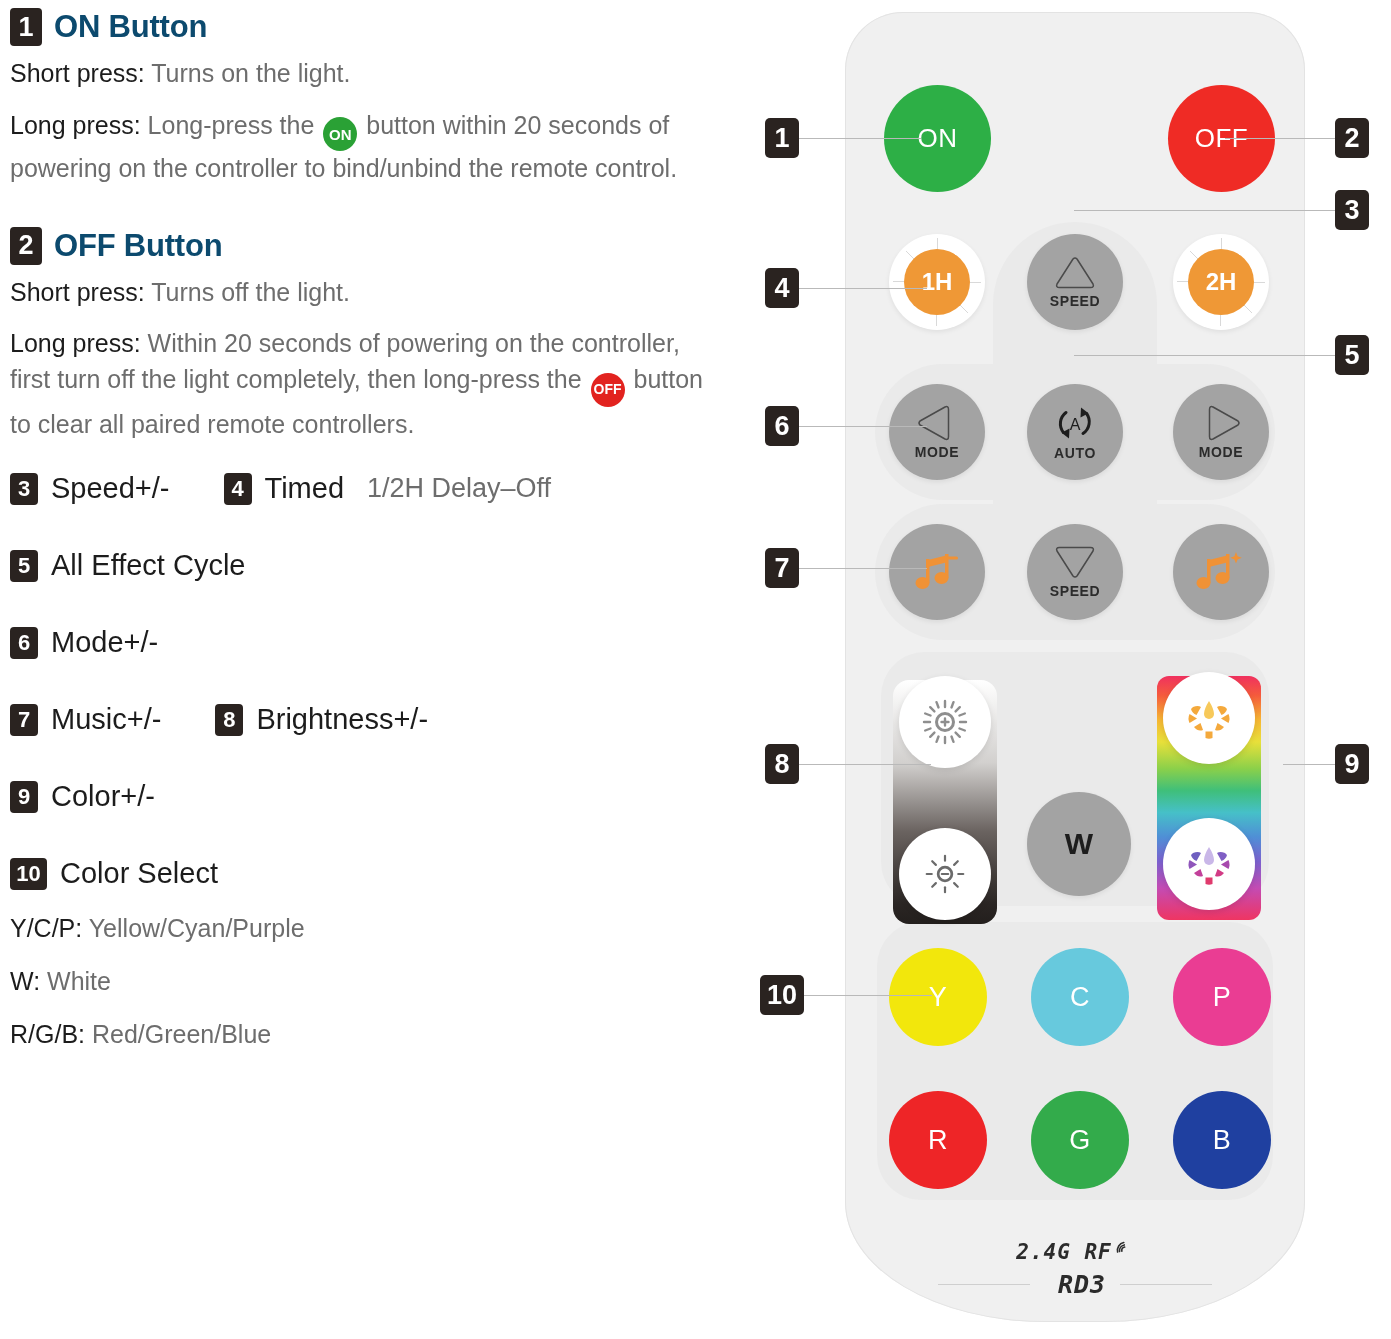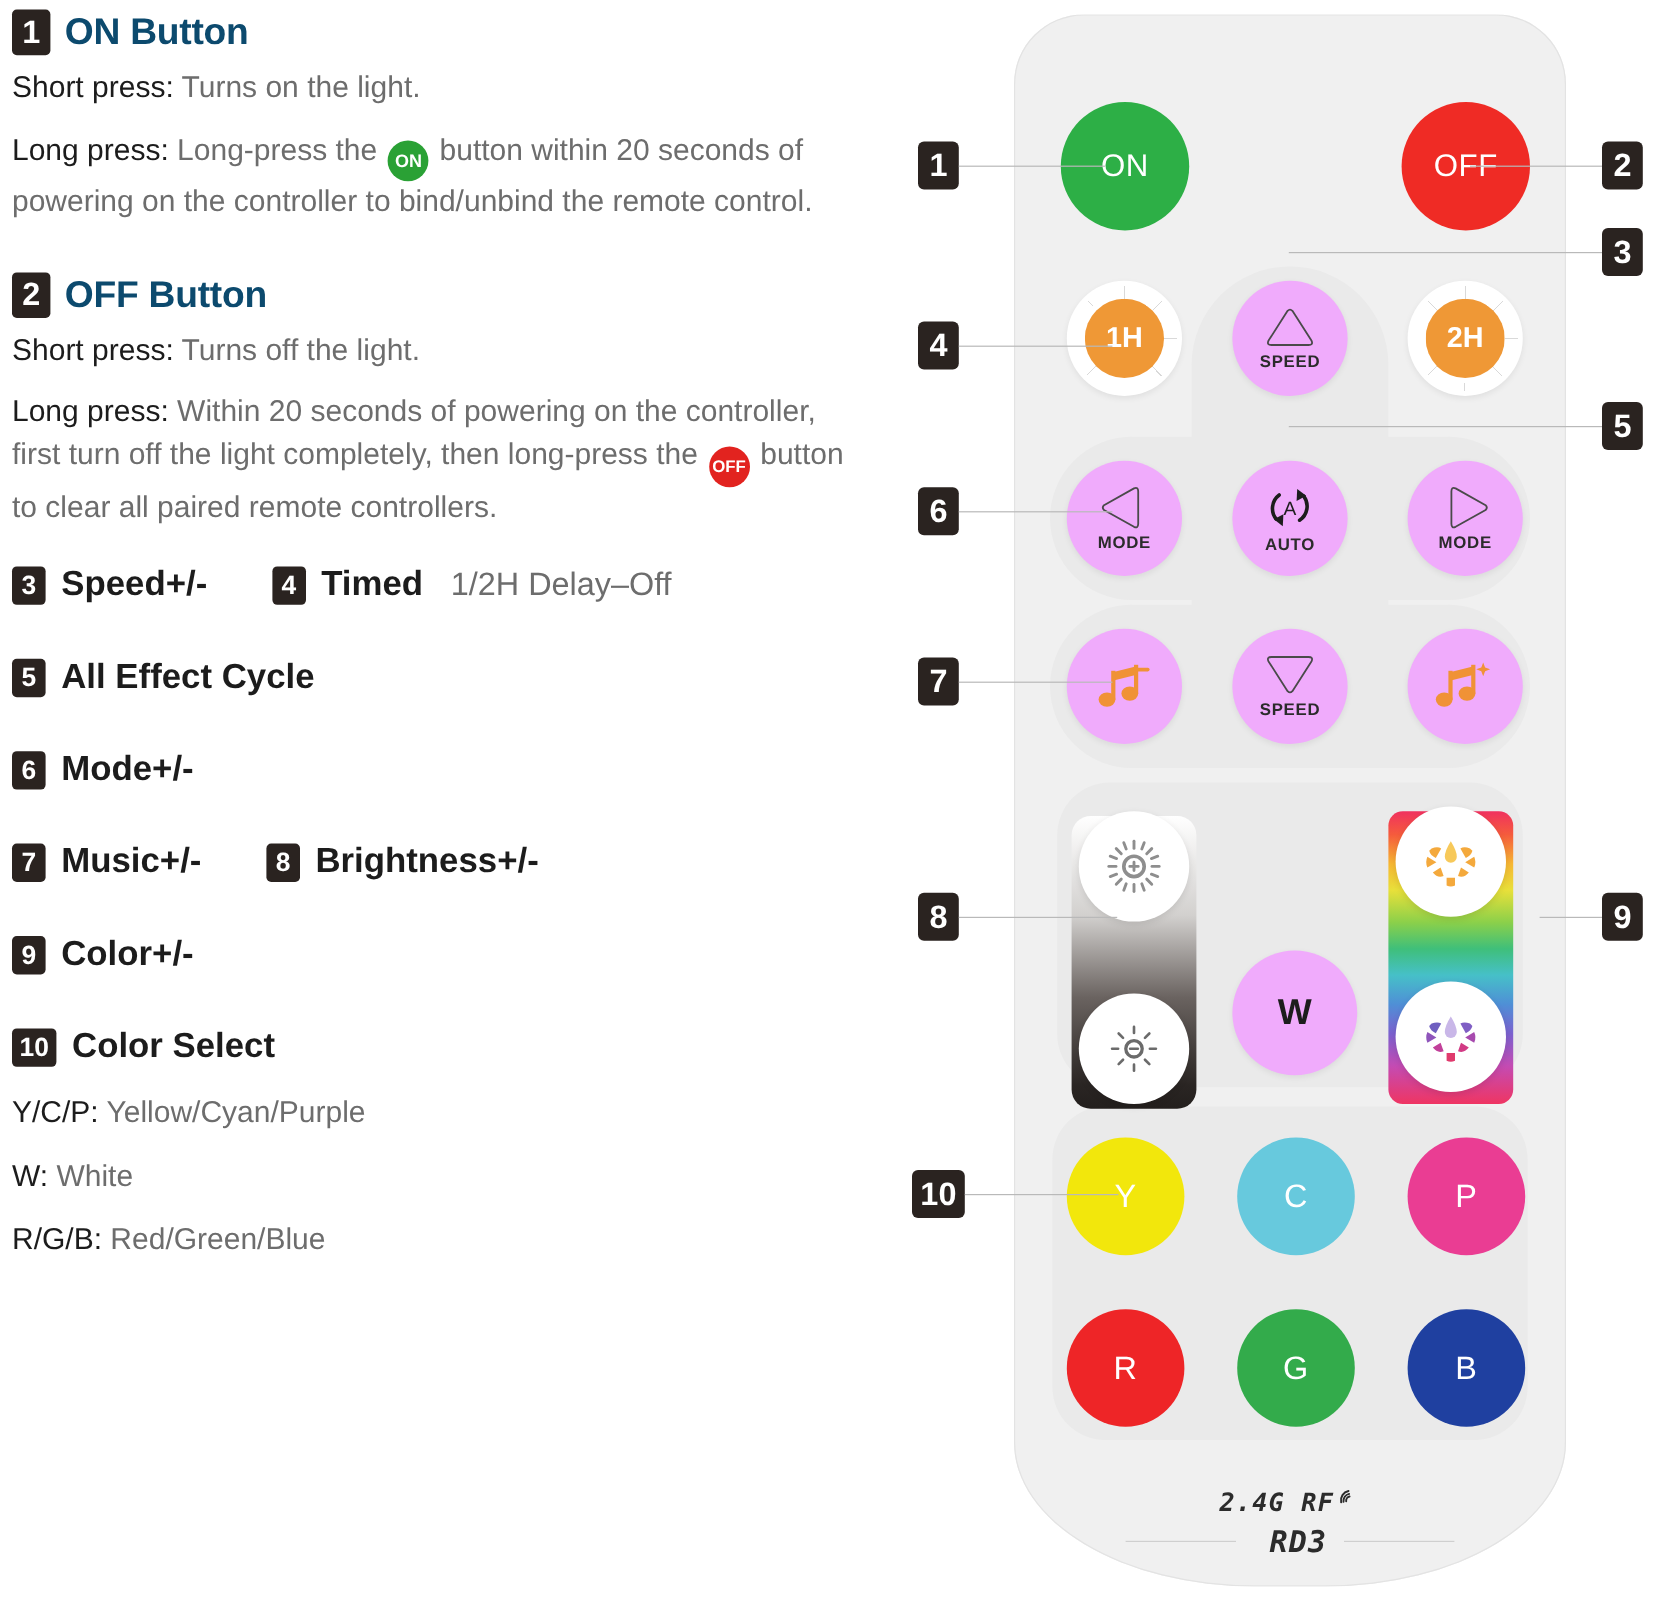--- a/index.html
+++ b/index.html
@@ -101,21 +101,21 @@
     gap: 13px;
   }
   .litem .numbox {
     width: 28px;
     height: 32px;
     font-size: 22px;
   }
   .litem .numbox.wide { width: 37px; }
   .litem-label {
     font-size: 29px;
-    font-weight: bold;
+    font-weight: normal;
     color: #1c1c1c;
   }
   .litem-sub {
     font-size: 27px;
     color: #6d6d6d;
     margin-left: 10px;
   }
   .lrow .litem + .litem { margin-left: 54px; }
 
   .colorline {
@@ -148,21 +148,21 @@
   .btn {
     position: absolute;
     border-radius: 50%;
     display: flex;
     flex-direction: column;
     align-items: center;
     justify-content: center;
     box-sizing: border-box;
   }
   .btn-round-white {
-    background: #f0abfc;
+    background: #a3a3a3;
     box-shadow: 0 2px 5px rgba(0,0,0,0.07);
   }
 
   .onoff {
     width: 107px;
     height: 107px;
     color: #ffffff;
     font-size: 26px;
     letter-spacing: 0.5px;
   }

